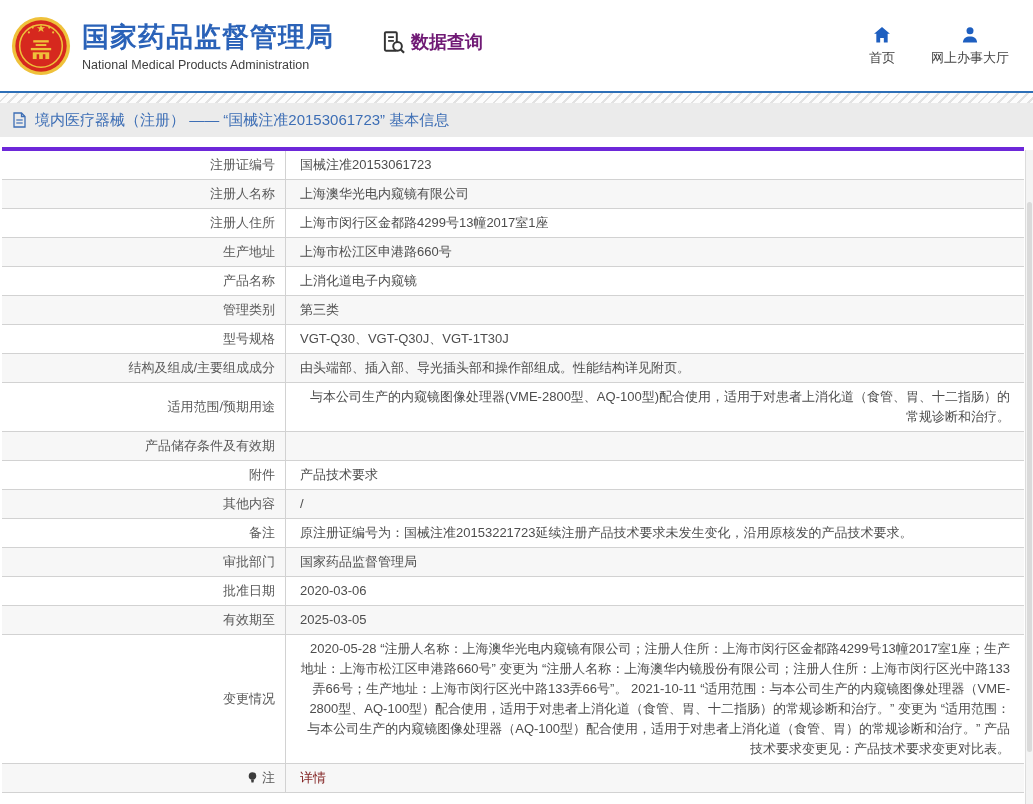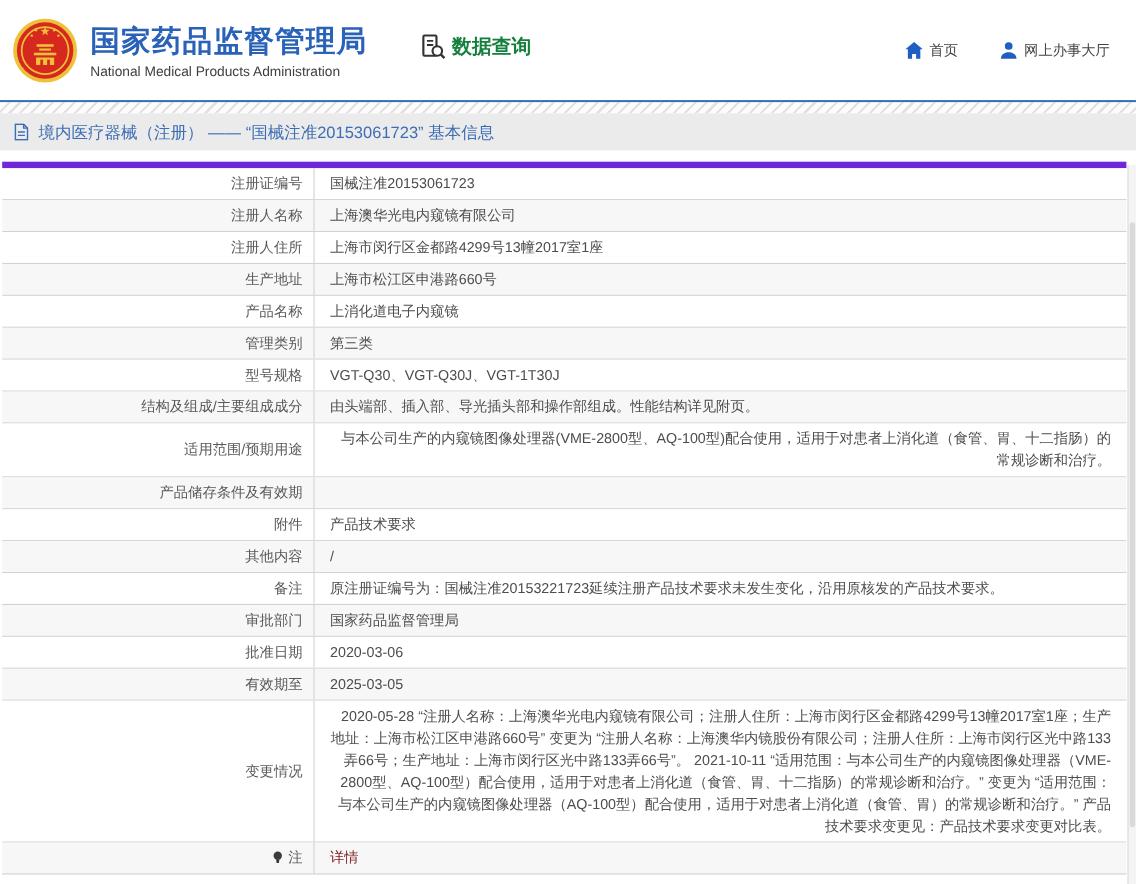--- a/index.html
+++ b/index.html
@@ -9,34 +9,34 @@
     font-family:"Liberation Sans","DejaVu Sans",sans-serif;
   }
   
   .header{height:91px;display:flex;align-items:center;padding:0 24px 0 10px;box-sizing:border-box;}
   .brand{display:flex;align-items:center;gap:10px;}
   .emblem{width:62px;height:62px;flex:0 0 auto;}
   .brand-text{display:flex;flex-direction:column;}
   .brand-cn{font-size:27px;font-weight:bold;color:#2a62b8;letter-spacing:1px;}
   .brand-en{font-size:12.5px;color:#404040;margin-top:3px;}
   .section-title{display:flex;align-items:center;gap:5px;margin-left:46px;margin-top:-8px;
-    font-size:18px;color:#15803d;font-weight:600;}
+    font-size:18px;color:#701a75;font-weight:600;}
   .topnav{margin-left:auto;display:flex;gap:36px;}
-  .nav-item{display:flex;align-items:center;gap:4px;
+  .nav-item{display:flex;flex-direction:column;align-items:center;gap:4px;
     font-size:13px;color:#444;text-decoration:none;cursor:pointer;}
   .nav-item svg{width:20px;height:20px;}
   
   .blue-rule{height:2px;background:#2e6fb7;}
   .hatch{height:10px;background:repeating-linear-gradient(135deg,#fcfcfc 0 5px,#e2e2e2 5px 7px);}
   .breadcrumb{height:34px;background:#ebebeb;display:flex;align-items:center;gap:8px;
     padding:0 12px;color:#3d6eb5;font-size:15px;}
   .breadcrumb svg{width:15px;height:16px;flex:0 0 auto;}
   .gap{height:10px;background:#fff;}
   
-  .info-table{margin:0 9px 0 2px;border-top:6px solid #6d28d9;}
+  .info-table{margin:0 9px 0 2px;border-top:4px solid #6d28d9;}
   .row{display:flex;border-bottom:1px solid #d2d2d2;font-size:13px;line-height:20px;background:#fff;}
   .row:nth-child(even){background:#f7f7f7;}
   .cell-label{width:284px;box-sizing:border-box;padding:4px 10px;color:#595959;
     border-right:1px solid #d2d2d2;display:flex;justify-content:flex-end;align-items:center;
     text-align:right;gap:3px;}
   .cell-value{flex:1;box-sizing:border-box;padding:4px 14px;color:#4d4d4d;
     display:flex;align-items:center;text-align:right;}
   .link{color:#7f1d1d;text-decoration:none;cursor:pointer;}
   .note-icon{width:13px;height:14px;flex:0 0 auto;}
   

